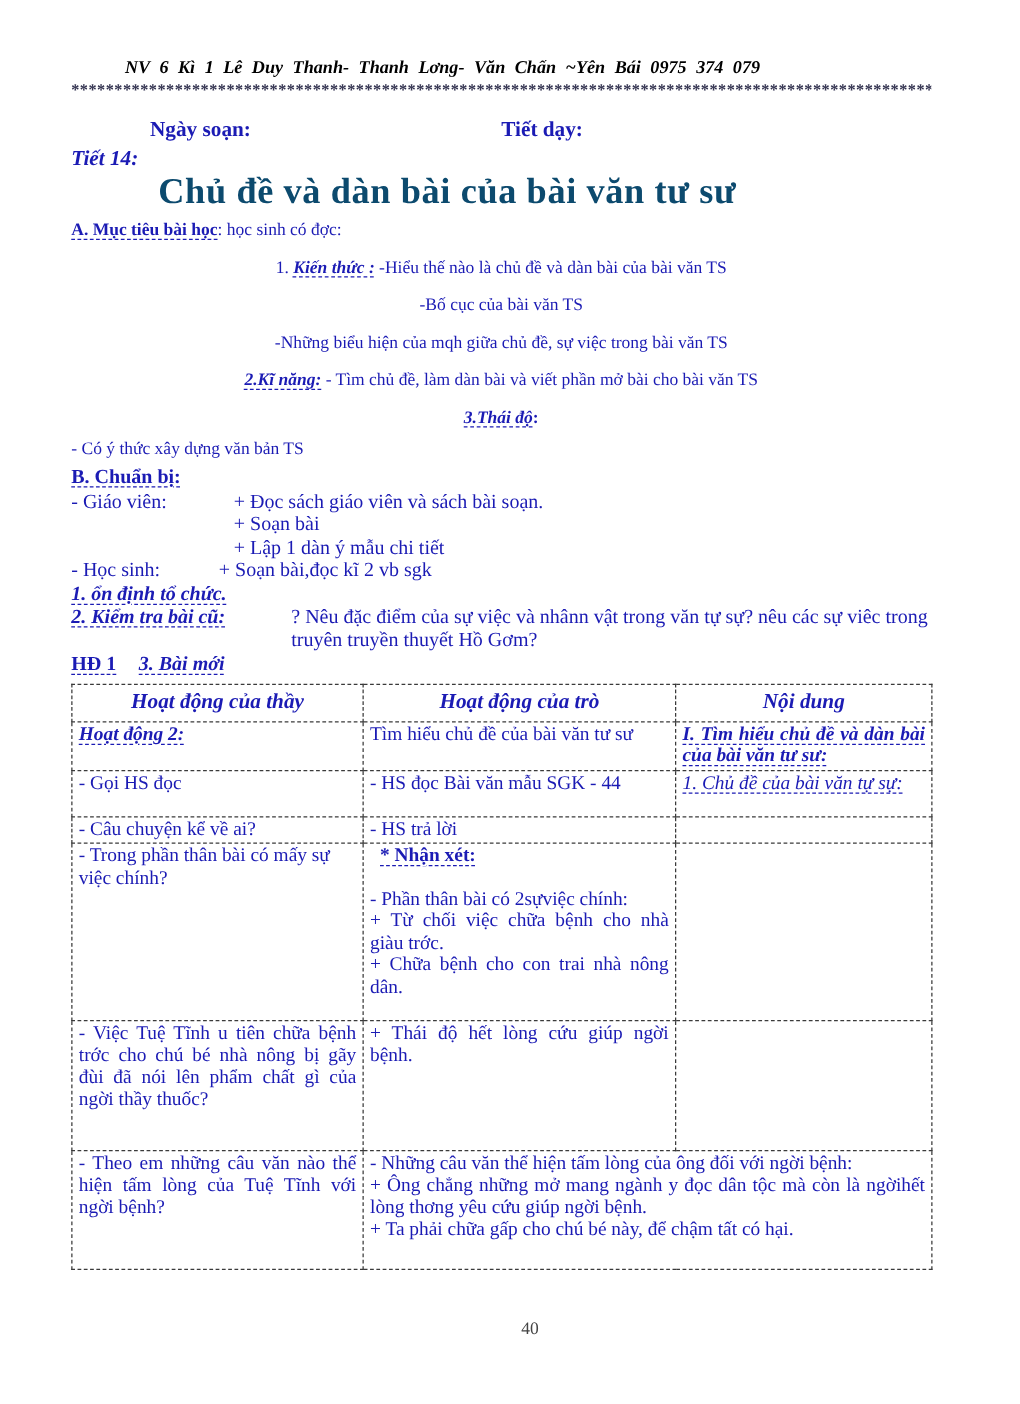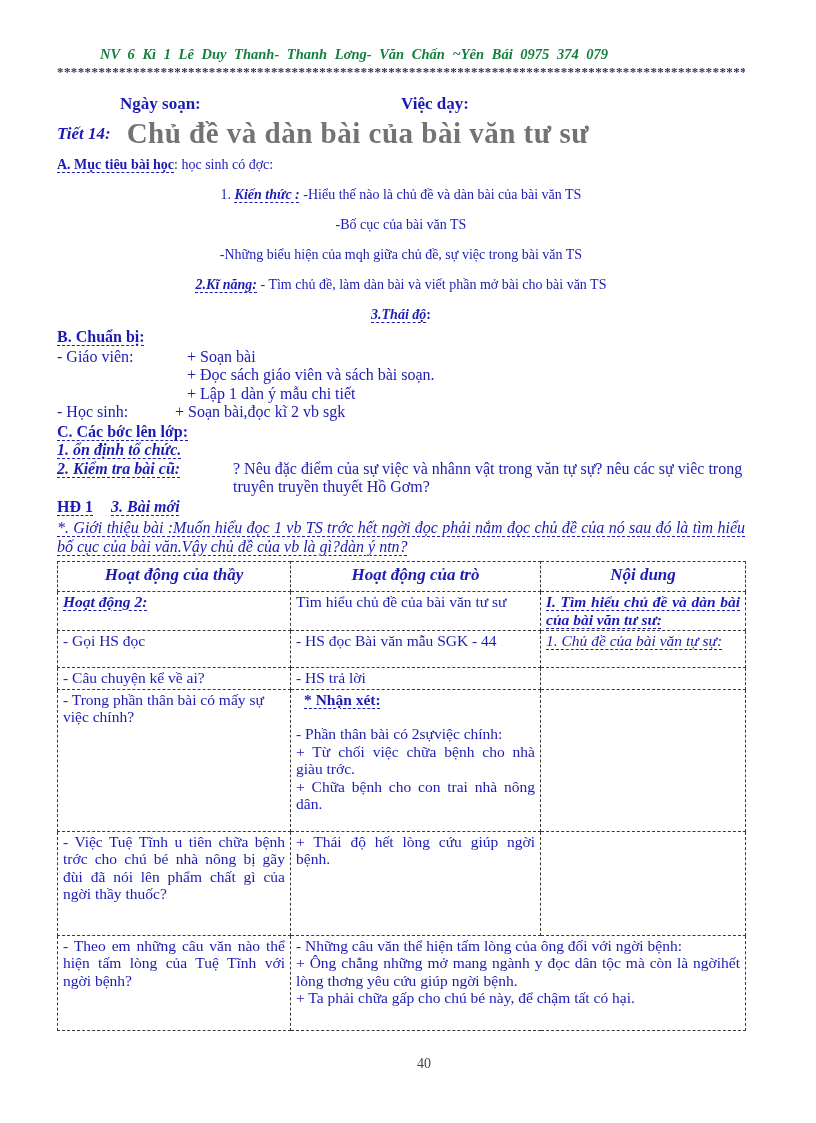--- a/index.html
+++ b/index.html
@@ -6,34 +6,34 @@
   html,body { background:#ffffff; }
   .page {
     width:816px; height:1123px; position:relative; background:#fff;
     color:#1b1bb4;
     font-family:"Liberation Serif","DejaVu Serif",serif;
     overflow:hidden; margin:0 auto;
   }
   .content { padding:46px 71px 0 57px; }
 
   .hdr {
-    margin-left:43px; color:#15803d; font-style:italic; font-weight:bold;
+    margin-left:43px; color:#000000; font-style:italic; font-weight:bold;
     font-size:14.5px; white-space:nowrap; word-spacing:4px;
   }
   .stars {
     color:#333350; font-size:13px; letter-spacing:0.4px; white-space:nowrap;
     overflow:hidden; height:17px; margin-top:1px; font-weight:bold;
   }
 
   .dates { margin-top:13px; font-size:17px; font-weight:bold; padding-left:63px; }
   .dates .nd { margin-left:196px; }
 
-  .titlerow { margin-top:3px; display:flex; align-items:center; }
+  .titlerow { margin-top:3px; display:flex; align-items:flex-start; }
   .tiet { font-size:17px; font-weight:bold; font-style:italic; }
-  .doctitle { margin-left:16px; font-size:29px; font-weight:bold; letter-spacing:0.5px; color:#737373; }
+  .doctitle { margin-left:16px; font-size:29px; font-weight:bold; letter-spacing:0.5px; color:#0c4a6e;margin-top:20px; }
 
   .b { font-weight:bold; }
   .i { font-style:italic; }
   .bi { font-weight:bold; font-style:italic; }
   .udash {
     text-decoration-line:underline; text-decoration-style:dashed;
     text-decoration-thickness:1px; text-underline-offset:3px;
   }
 
   .lnA { font-size:14px; line-height:19px; }
@@ -74,21 +74,21 @@
 <body>
 
 <div class="page">
   <div class="content">
 
     <div class="hdr">NV 6 Kì 1 Lê Duy Thanh- Thanh Lơng-   Văn Chấn ~Yên Bái      0975 374 079</div>
     <div class="stars">*******************************************************************************************************************</div>
 
     <div class="dates">
       <span>Ngày soạn:</span>
-      <span class="nd">Việc dạy:</span>
+      <span class="nd">Tiết dạy:</span>
     </div>
 
     <div class="titlerow">
       <span class="tiet">Tiết 14:</span>
       <span class="doctitle">Chủ đề và dàn bài của bài văn tư sư</span>
     </div>
 
     <div class="lnA secA">
       <span class="b udash">A. Mục tiêu bài học</span><span>:  học sinh có đợc:</span>
     </div>
@@ -102,62 +102,57 @@
     <div class="lnA mA">-Những biểu hiện của mqh giữa chủ đề, sự việc trong bài văn TS</div>
 
     <div class="lnA mA">
       <span class="bi udash">2.Kĩ năng:</span><span> - Tìm chủ đề, làm dàn bài và viết phần mở bài cho bài văn TS</span>
     </div>
 
     <div class="lnA mA">
       <span class="bi udash">3.Thái độ</span><span class="b">:</span>
     </div>
 
+    <div class="lnA" style="margin-top:6px;">- Có ý thức xây dựng văn bản TS</div>
 
     <div class="lnB" style="margin-top:4px;">
       <span class="b udash">B. Chuẩn bị:</span>
     </div>
 
     <div class="lnB flexrow" style="margin-top:1px;gap:12px;">
       <div class="gv-label">- Giáo viên:</div>
       <div>
+        <div>+ Đọc sách giáo viên và sách bài soạn.</div>
         <div>+ Soạn bài</div>
-        <div>+ Đọc sách giáo viên và sách bài soạn.</div>
         <div>+ Lập 1 dàn ý mẫu chi tiết</div>
       </div>
     </div>
 
     <div class="lnB flexrow">
       <div class="gv-label">- Học sinh:</div>
       <div>+ Soạn bài,đọc kĩ 2 vb sgk</div>
     </div>
 
-    <div class="lnB" style="margin-top:1px;">
-      <span class="b udash">C. Các bớc  lên lớp:</span>
-    </div>
 
     <div class="lnB">
       <span class="bi udash">1. ổn định tổ chức.</span>
     </div>
 
     <div class="lnB flexrow">
       <div class="kt-label2">
         <span class="bi udash">2. Kiểm tra bài cũ:</span>
       </div>
       <div style="flex:1;">? Nêu đặc điểm của sự việc và nhânn vật trong văn tự sự? nêu các sự viêc trong truyên truyền thuyết Hồ Gơm?</div>
     </div>
 
     <div class="lnB" style="margin-top:1px;">
       <span class="b udash">HĐ 1</span>
       <span class="bi udash hd-gap">3. Bài mới</span>
     </div>
 
-    <div class="lnB intro">
-      <span class="udash">*. Giới thiệu bài :Muốn hiểu đọc  1 vb TS trớc  hết ngời  đọc phải nắm đọc  chủ đề của nó sau đó là tìm hiểu bố cục của bài văn.Vậy chủ đề của vb là gì?dàn ý ntn?</span>
-    </div>
 
     <table class="doc-table">
       <colgroup>
         <col style="width:233px">
           <col style="width:250px">
           <col style="width:205px">
       </colgroup>
       <tbody>
           <tr>
         <th>Hoạt động của thầy</th>

